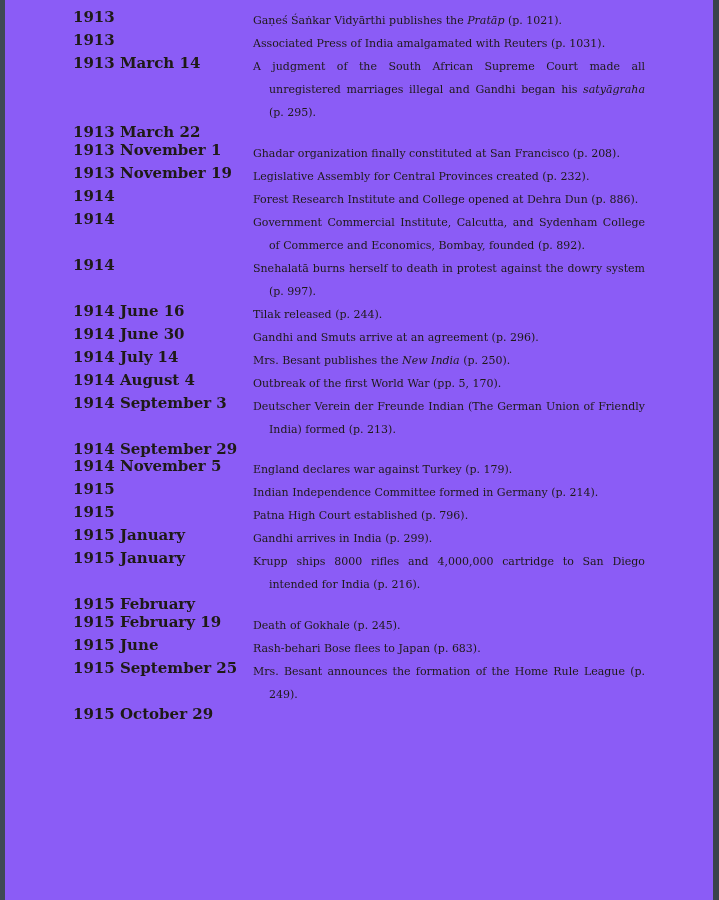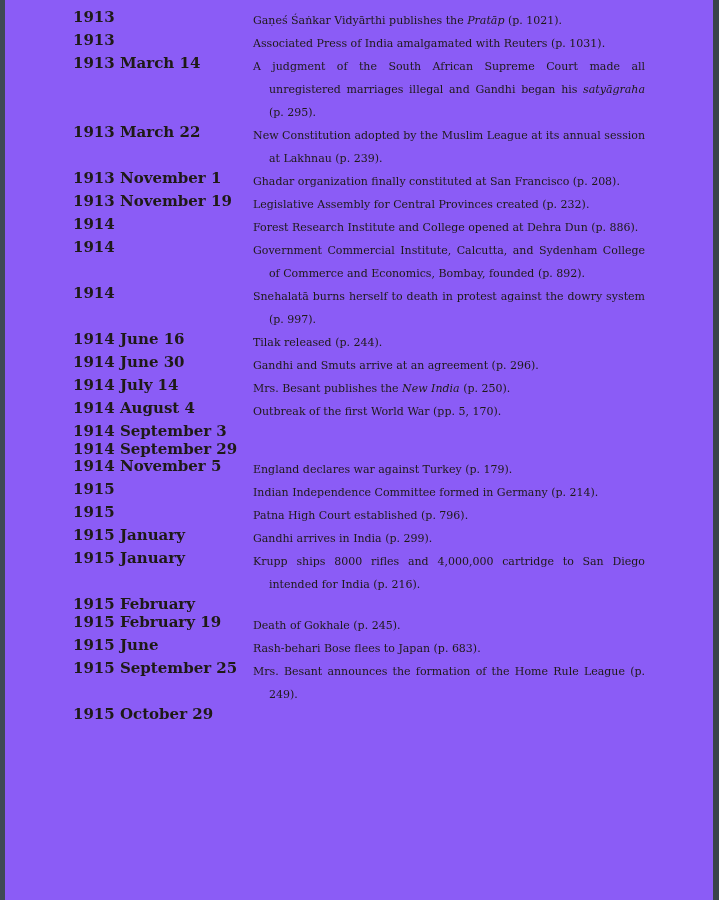--- a/index.html
+++ b/index.html
@@ -53,21 +53,20 @@
       <div class="entry">
     <div class="date">1913</div>
     <div class="text"><span>Associated Press of India amalgamated with Reuters (p. 1031).</span><i></i><span></span></div>
   </div>
       <div class="entry">
     <div class="date">1913 March 14</div>
     <div class="text"><span>A judgment of the South African Supreme Court made all unregistered marriages illegal and Gandhi began his </span><i>satyāgraha</i><span> (p. 295).</span></div>
   </div>
       <div class="entry">
     <div class="date">1913 March 22</div>
-    <div class="text"><span>New Constitution adopted by the Muslim League at its annual session at Lakhnau (p. 239).</span><i></i><span></span></div>
   </div>
       <div class="entry">
     <div class="date">1913 November 1</div>
     <div class="text"><span>Ghadar organization finally constituted at San Francisco (p. 208).</span><i></i><span></span></div>
   </div>
       <div class="entry">
     <div class="date">1913 November 19</div>
     <div class="text"><span>Legislative Assembly for Central Provinces created (p. 232).</span><i></i><span></span></div>
   </div>
       <div class="entry">
@@ -93,20 +92,21 @@
       <div class="entry">
     <div class="date">1914 July 14</div>
     <div class="text"><span>Mrs. Besant publishes the </span><i>New India</i><span> (p. 250).</span></div>
   </div>
       <div class="entry">
     <div class="date">1914 August 4</div>
     <div class="text"><span>Outbreak of the first World War (pp. 5, 170).</span><i></i><span></span></div>
   </div>
       <div class="entry">
     <div class="date">1914 September 3</div>
+    <div class="text"><span>Deutscher Verein der Freunde Indian (The German Union of Friendly India) formed (p. 213).</span><i></i><span></span></div>
   </div>
       <div class="entry">
     <div class="date">1914 September 29</div>
   </div>
       <div class="entry">
     <div class="date">1914 November 5</div>
     <div class="text"><span>England declares war against Turkey (p. 179).</span><i></i><span></span></div>
   </div>
       <div class="entry">
     <div class="date">1915</div>

